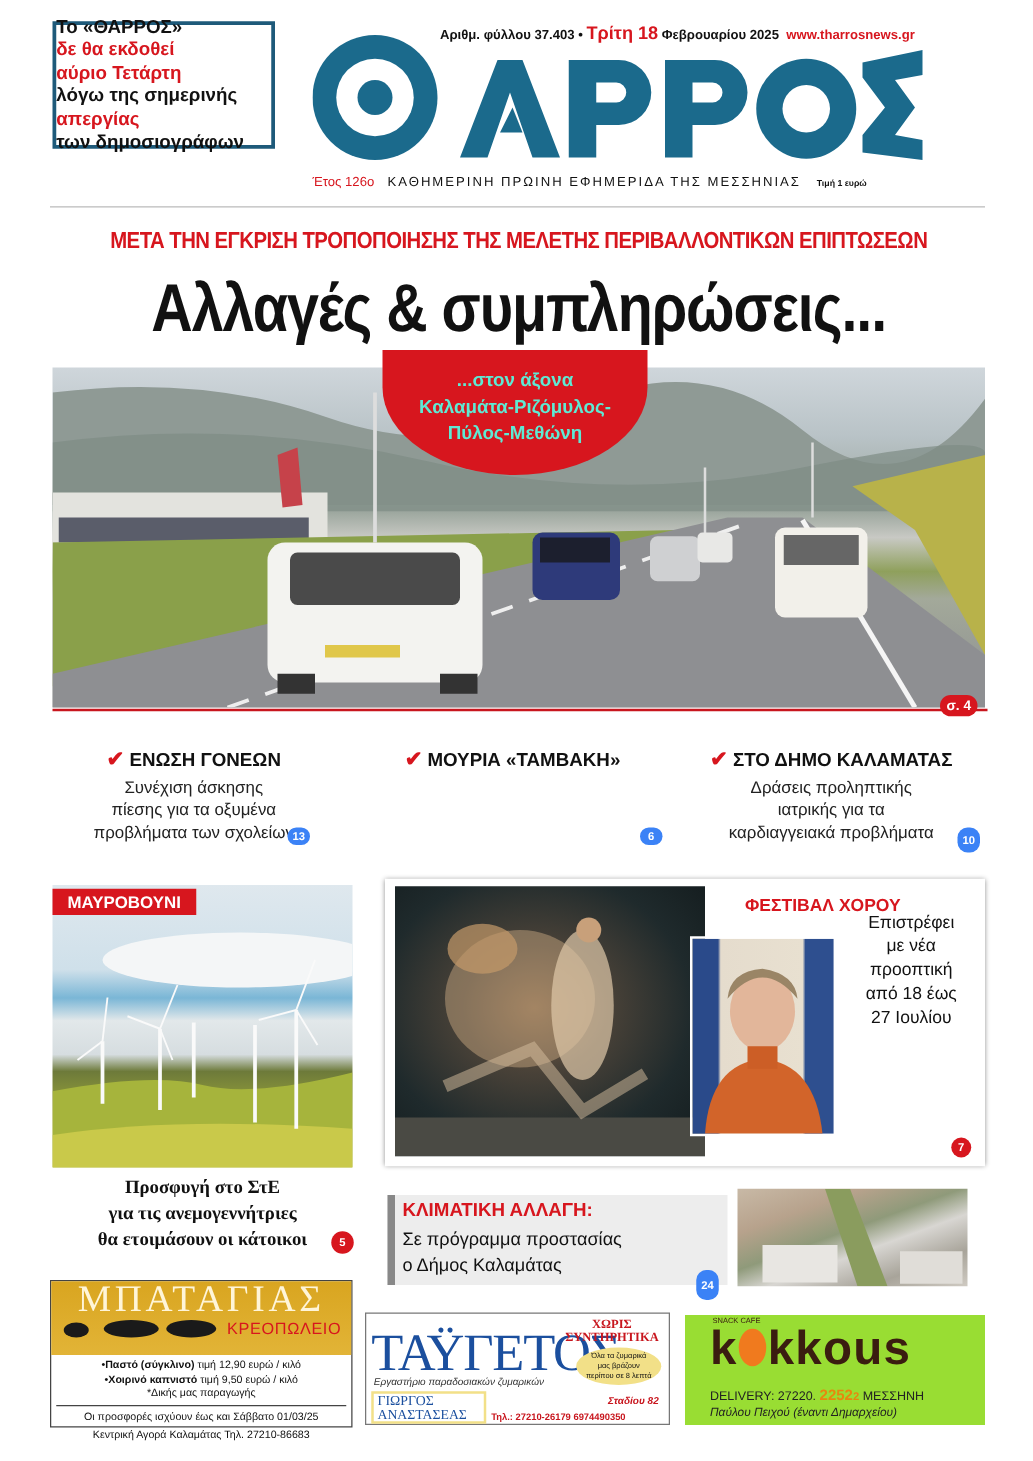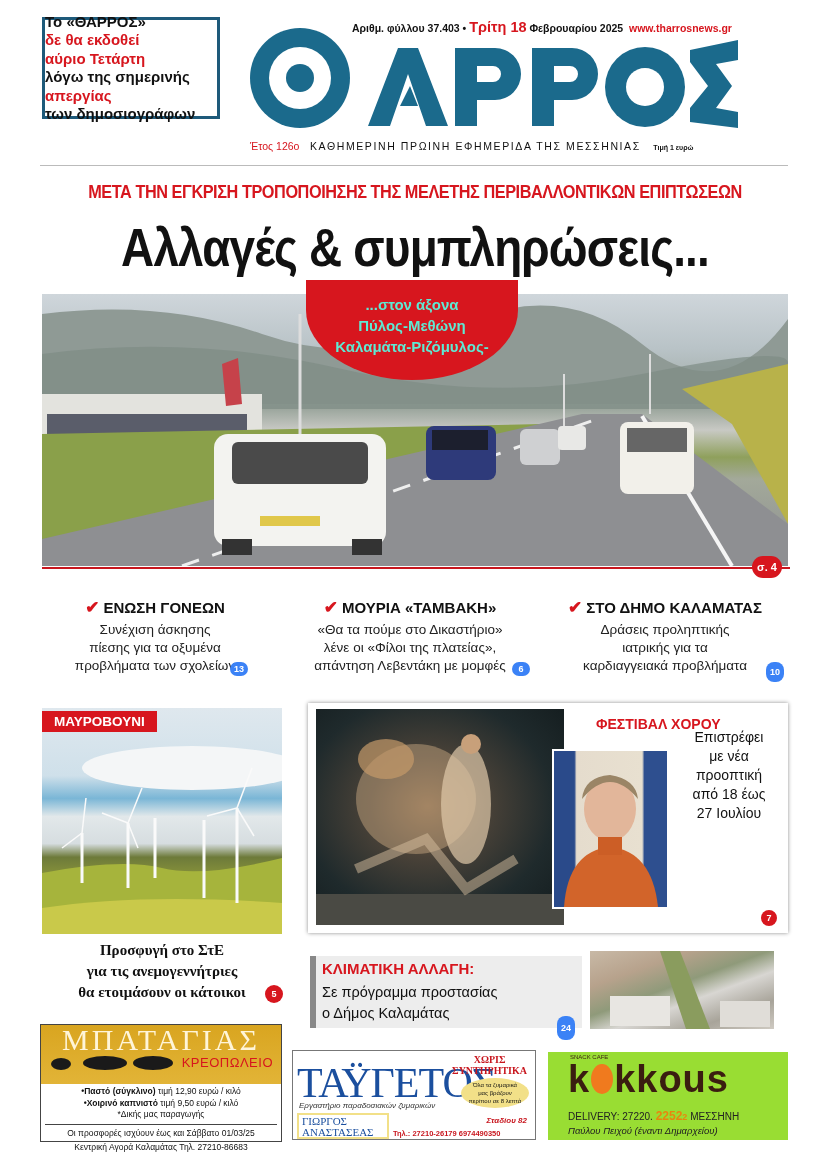--- a/index.html
+++ b/index.html
@@ -150,43 +150,38 @@
 
     <rect x="478" y="135" width="40" height="36" rx="6" fill="#cfd0d2"></rect>
     <rect x="516" y="132" width="28" height="24" rx="4" fill="#e8e8e6"></rect>
 
     <rect x="578" y="128" width="74" height="72" rx="8" fill="#f2f0ea"></rect>
     <rect x="585" y="134" width="60" height="24" fill="#666"></rect>
   </svg>
 </div>
 <div class="abs bubble">
   <div>...στον άξονα</div>
+  <div>Καλαμάτα-Ριζόμυλος-</div>
   <div>Πύλος-Μεθώνη</div>
-  <div>Καλαμάτα-Ριζόμυλος-</div>
 </div>
 <div class="abs red-rule"></div>
-<div class="abs page-badge-red" style="left:752px;top:556px;width:30px;height:22px;border-radius:12px;font-size:11px;">σ. 4</div>
+<div class="abs page-badge-red" style="left:752px;top:556px;width:30px;height:17px;border-radius:12px;font-size:11px;">σ. 4</div>
 
 <div class="abs teaser" style="left:30px;">
   <div class="ttl"><span class="check">✔</span><span>ΕΝΩΣΗ ΓΟΝΕΩΝ</span></div>
   <div class="body">
     <div>Συνέχιση άσκησης</div>
     <div>πίεσης για τα οξυμένα</div>
     <div><span>προβλήματα των σχολείων</span></div>
   </div>
 </div>
 <div class="abs page-badge-grey" style="left:230px;top:662px;width:18px;height:14px;border-radius:8px;">13</div>
 
 <div class="abs teaser" style="left:285px;">
   <div class="ttl"><span class="check">✔</span><span>ΜΟΥΡΙΑ «ΤΑΜΒΑΚΗ»</span></div>
-  <div class="body">
-    <div>«Θα τα πούμε στο Δικαστήριο»</div>
-    <div>λένε οι «Φίλοι της πλατείας»,</div>
-    <div>απάντηση Λεβεντάκη με μομφές</div>
-  </div>
 </div>
 <div class="abs page-badge-grey" style="left:512px;top:662px;width:18px;height:14px;border-radius:8px;">6</div>
 
 <div class="abs teaser" style="left:540px;">
   <div class="ttl"><span class="check">✔</span><span>ΣΤΟ ΔΗΜΟ ΚΑΛΑΜΑΤΑΣ</span></div>
   <div class="body">
     <div>Δράσεις προληπτικής</div>
     <div>ιατρικής για τα</div>
     <div>καρδιαγγειακά προβλήματα</div>
   </div>

